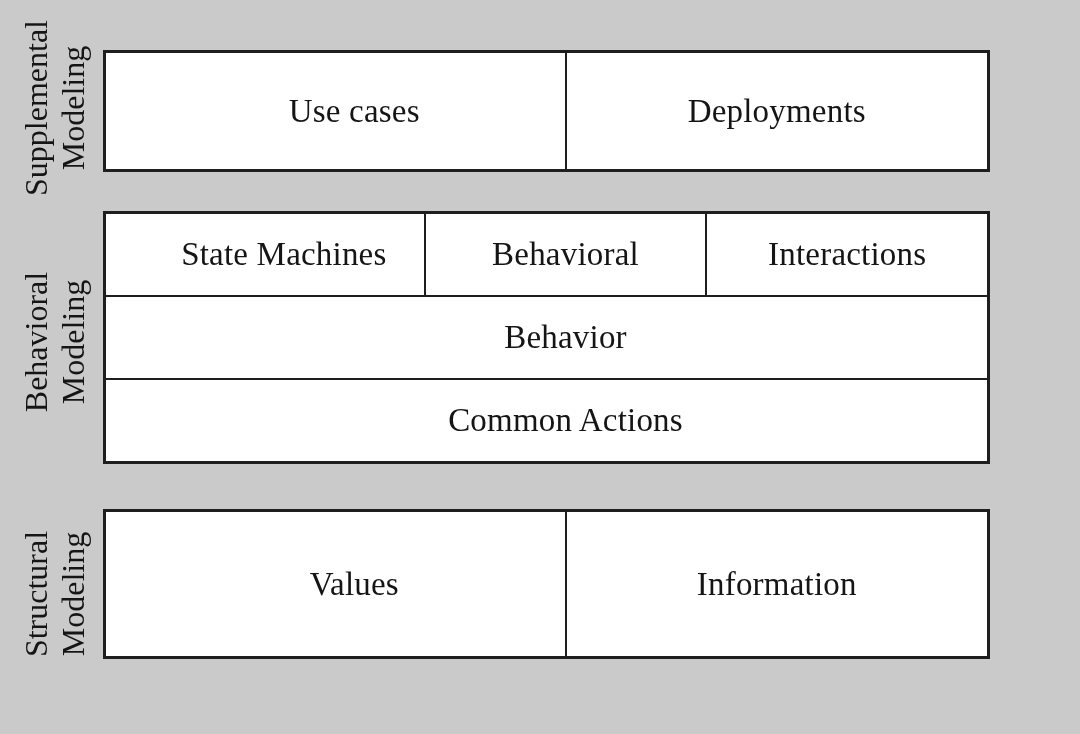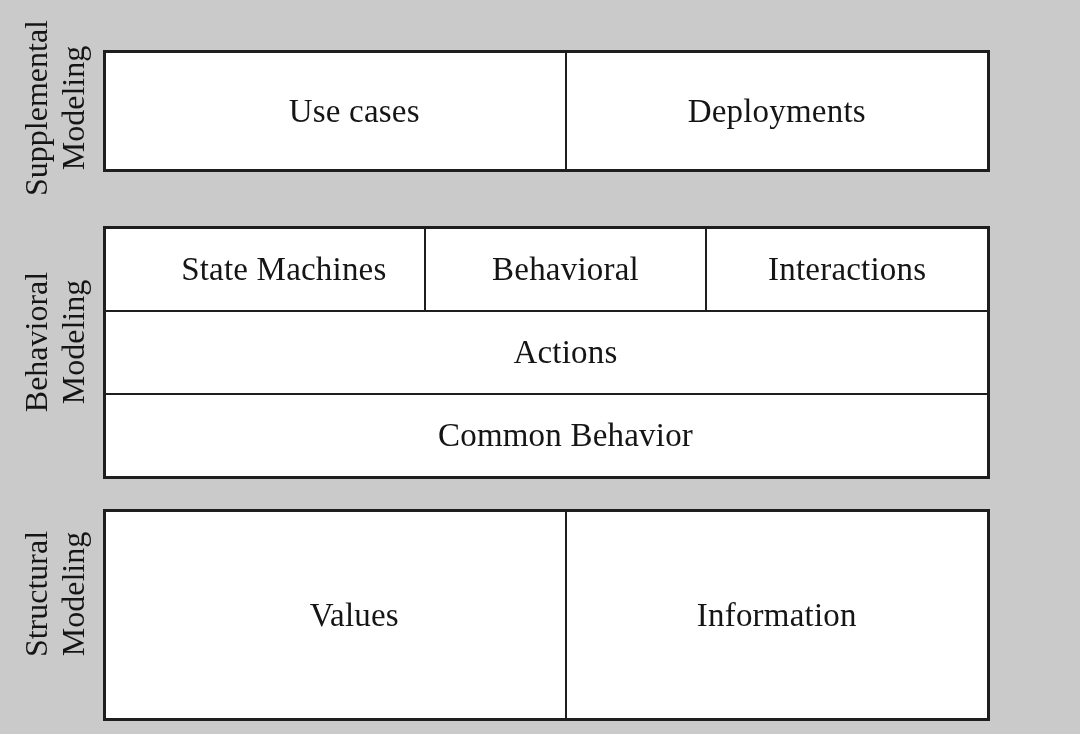--- a/index.html
+++ b/index.html
@@ -22,22 +22,22 @@
   .box{
     position:absolute;
     left:103px;
     width:887px;
     border:3px solid var(--border);
     background:var(--cell-bg);
     display:flex;
     flex-direction:column;
   }
   #box-supplemental{top:50px;height:122px;}
-  #box-behavioral{top:226px;height:253px;}
-  #box-structural{top:509px;height:212px;}
+  #box-behavioral{top:211px;height:253px;}
+  #box-structural{top:509px;height:150px;}
 
   .row{
     flex:1 1 0;
     display:flex;
     background:var(--cell-bg);
     padding-left:38px;
   }
   .row + .row{border-top:2px solid var(--border);}
   .cell{
     flex:1 1 0;
@@ -89,24 +89,24 @@
     <div>Behavioral</div>
     <div>Modeling</div>
   </div>
   <div class="box" id="box-behavioral">
     <div class="row">
       <div class="cell">State Machines</div>
       <div class="cell">Behavioral</div>
       <div class="cell">Interactions</div>
     </div>
     <div class="row">
-      <div class="cell">Actions</div>
+      <div class="cell">Behavior</div>
     </div>
     <div class="row">
-      <div class="cell">Common Behavior</div>
+      <div class="cell">Common Actions</div>
     </div>
   </div>
 
   <div class="side-label" id="label-structural">
     <div>Structural</div>
     <div>Modeling</div>
   </div>
   <div class="box" id="box-structural">
     <div class="row">
       <div class="cell">Values</div>

